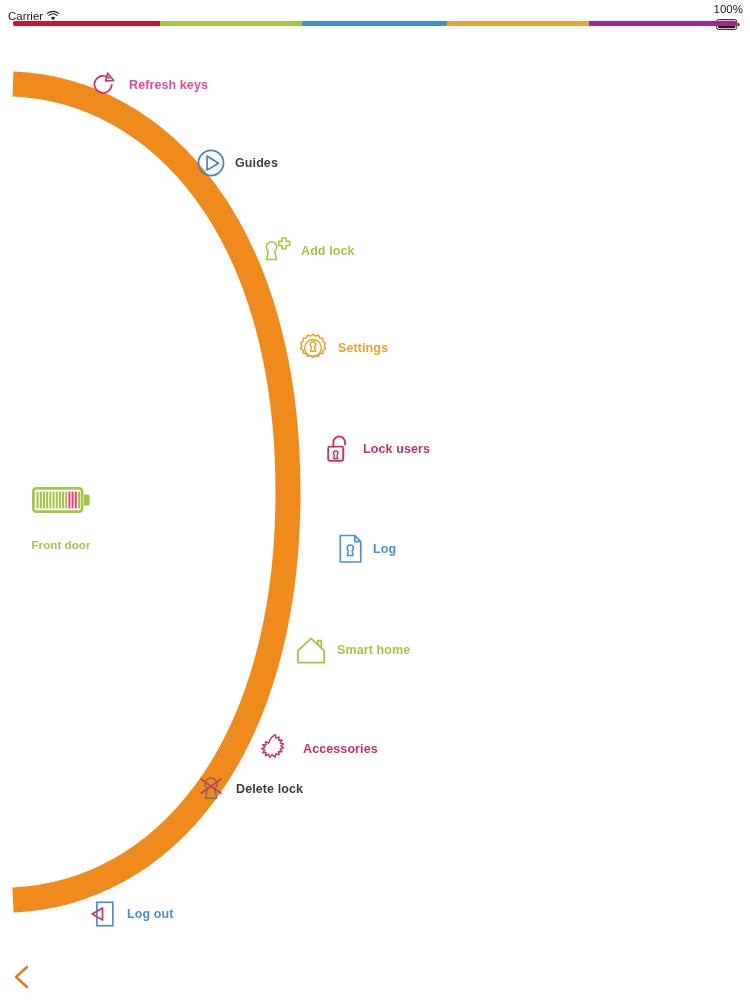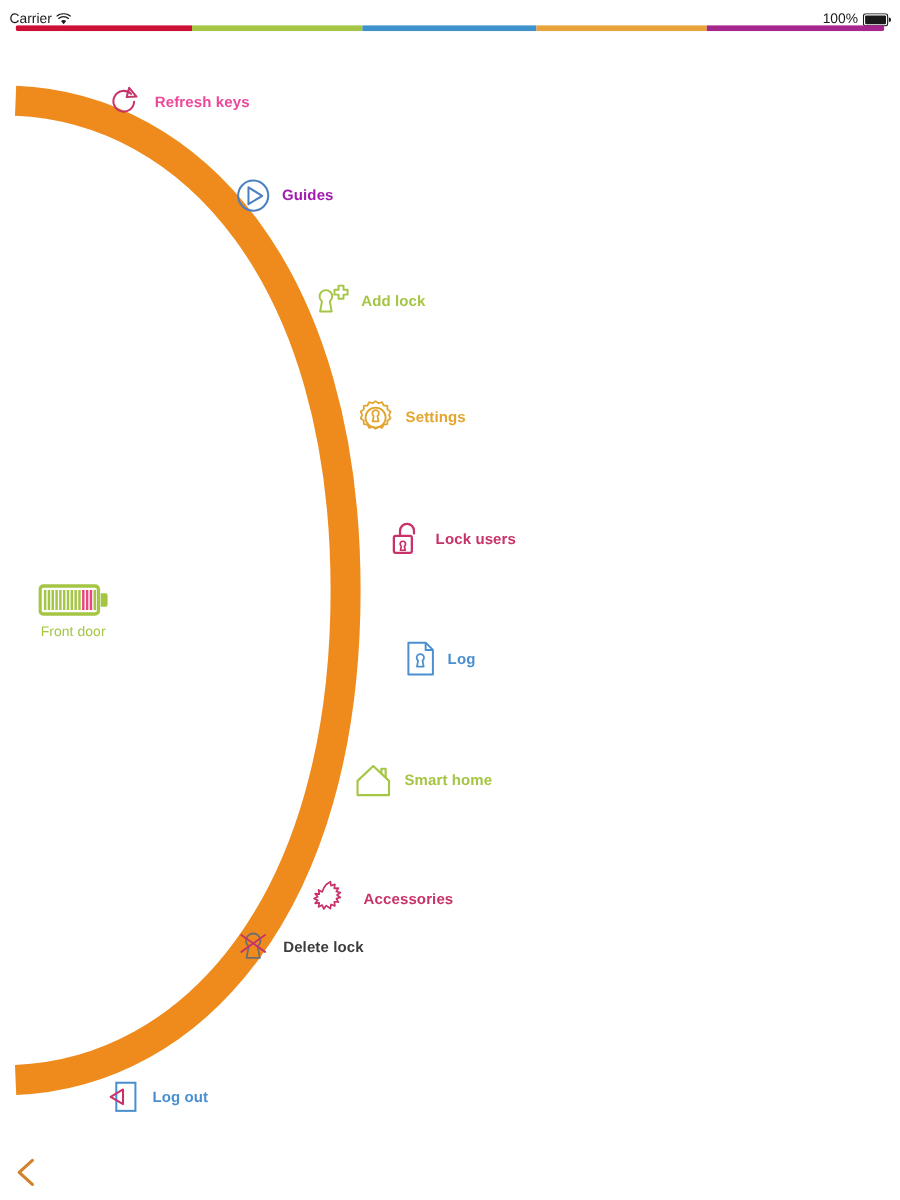--- a/index.html
+++ b/index.html
@@ -41,20 +41,21 @@
     font-weight: bold;
     font-size: 11.5px;
   }
   .sb-right {
     position: absolute;
     right: 7px;
     display: flex;
     align-items: center;
     gap: 4px;
     font-size: 11.5px;
+    flex-direction: column;
   }
   .wifi-icon { display:inline-block; width:12px; height:10px; }
   .batt-icon { display:inline-block; width:24px; height:11px; }
 
   
   .rainbow {
     position: absolute;
     top: 21px;
     left: 13px;
     width: 724px;
@@ -95,23 +96,23 @@
 
   
   .lock-widget {
     position: absolute;
     left: 30px;
     top: 484px;
     width: 62px;
     text-align: center;
   }
   .lock-widget .lw-name {
-    margin-top: 0;
+    margin-top: 19px;
     font-size: 11.5px;
-    font-weight: normal;
+    font-weight: bold;
     letter-spacing: 0.1px;
   }
 
   
   .back-btn {
     position: absolute;
     left: 8px;
     bottom: 8px;
     width: 26px;
     height: 30px;
@@ -196,21 +197,21 @@
   <span class="lbl" style="color:#ec4899">Refresh keys</span>
 </div>
 
 <div class="menu-item" style="left:196px; top:148px;">
   <span class="ico">
     <svg viewBox="0 0 32 32" width="30" height="30">
       <circle cx="16" cy="16" r="13.4" fill="none" stroke="#4A7FC1" stroke-width="1.8"></circle>
       <path d="M11.8 8.6 L24 16.2 L11.8 23.6 Z" fill="none" stroke="#4A7FC1" stroke-width="1.8" stroke-linejoin="round"></path>
     </svg>
   </span>
-  <span class="lbl" style="color:#a21caf">Guides</span>
+  <span class="lbl" style="color:#404040">Guides</span>
 </div>
 
 <div class="menu-item" style="left:260px; top:235px;">
   <span class="ico">
     <svg viewBox="0 0 34 34" width="32" height="32">
       <path d="M12.3 7.2 a5.6 5.6 0 0 1 5.6 5.6 c0 2.2 -1.3 3.5 -2.1 4.5 l1.6 8.8 h-10.2 l1.6 -8.8 c-0.8 -1 -2.1 -2.3 -2.1 -4.5 a5.6 5.6 0 0 1 5.6 -5.6 z" fill="none" stroke="#A5C544" stroke-width="1.7" stroke-linejoin="round"></path>
       <path d="M23.5 3.2 h4.4 v3.6 h3.6 v4.4 h-3.6 v3.6 h-4.4 v-3.6 h-3.6 v-4.4 h3.6 z" fill="none" stroke="#A5C544" stroke-width="1.7" stroke-linejoin="round"></path>
     </svg>
   </span>
   <span class="lbl" style="color:#A5C544">Add lock</span>

